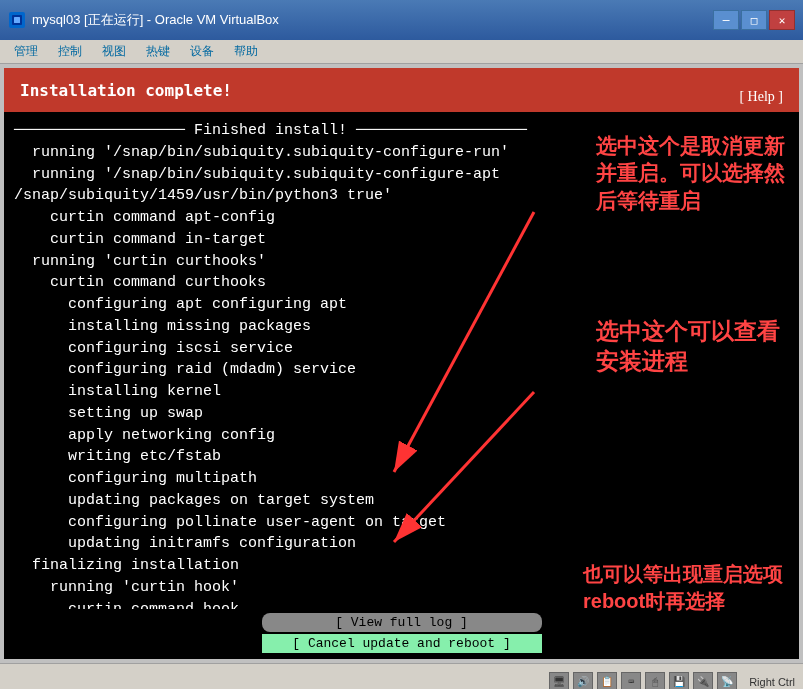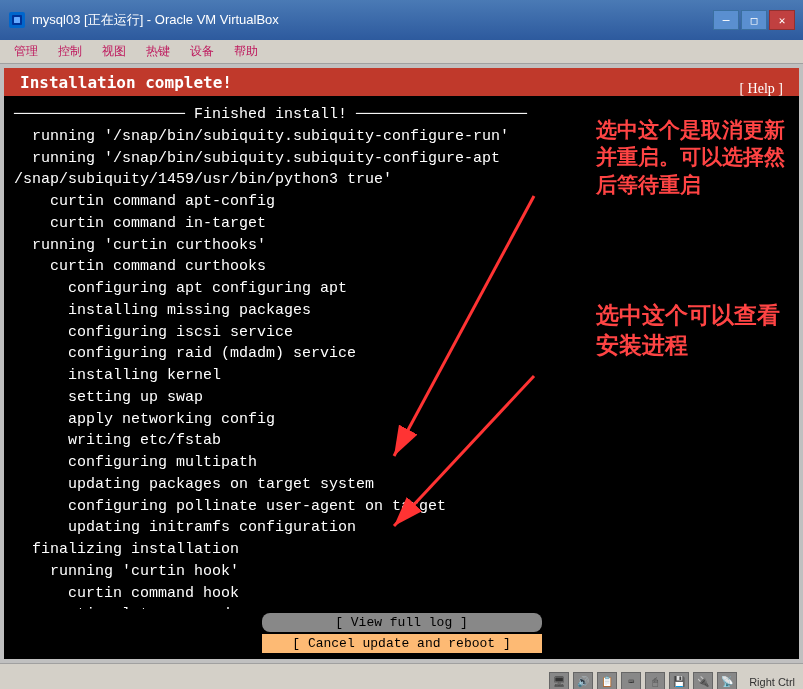--- a/index.html
+++ b/index.html
@@ -62,40 +62,40 @@
       background: #d4d0c8;
       height: 24px;
       display: flex;
       align-items: center;
       padding: 0 4px;
       border-bottom: 1px solid #a0a0a0;
     }
     .menu-item {
       padding: 2px 10px;
       font-size: 12px;
-      color: #be185d;
+      color: #0369a1;
       cursor: pointer;
       font-family: Liberation Mono, monospace;
       text-align: right;
     }
 
     
     .vm-screen {
       background: #000;
       margin: 4px;
       height: calc(689px - 30px - 24px - 36px - 8px);
       position: relative;
       display: flex;
       flex-direction: column;
     }
 
     
     .top-bar {
       background: #c0392b;
-      height: 28px;
+      height: 44px;
       display: flex;
       align-items: center;
       justify-content: space-between;
       padding: 0 16px;
       flex-shrink: 0;
     }
     .top-bar-title {
       color: white;
       font-size: 16px;
       font-weight: bold;
@@ -141,21 +141,21 @@
     .bottom-menu {
       background: #000;
       padding: 4px 0 6px 0;
       display: flex;
       flex-direction: column;
       align-items: center;
       gap: 2px;
       flex-shrink: 0;
     }
     .bottom-menu-item {
-      background: #fdba74;
+      background: #86efac;
       color: #000;
       font-family: 'Courier New', monospace;
       font-size: 13px;
       padding: 2px 16px;
       min-width: 280px;
       text-align: center;
     }
     .bottom-menu-item.active {
       background: #888;
       border-radius: 8px;
@@ -292,20 +292,21 @@
 
       <line x1="530" y1="280" x2="390" y2="430" stroke="#ff3333" stroke-width="3" marker-end="url(#arrowhead2)"></line>
     </svg>
   </div>
 
   <div class="bottom-menu">
     <div class="bottom-menu-item active">[ View full log ]</div>
     <div class="bottom-menu-item">[ Cancel update and reboot ]</div>
   </div>
 
+  <div class="bottom-annotation">也可以等出现重启选项reboot时再选择</div>
 </div>
 
 <div class="status-bar">
   <div class="status-icon">🖥</div>
   <div class="status-icon">🔊</div>
   <div class="status-icon">📋</div>
   <div class="status-icon">⌨</div>
   <div class="status-icon">🖱</div>
   <div class="status-icon">💾</div>
   <div class="status-icon">🔌</div>

